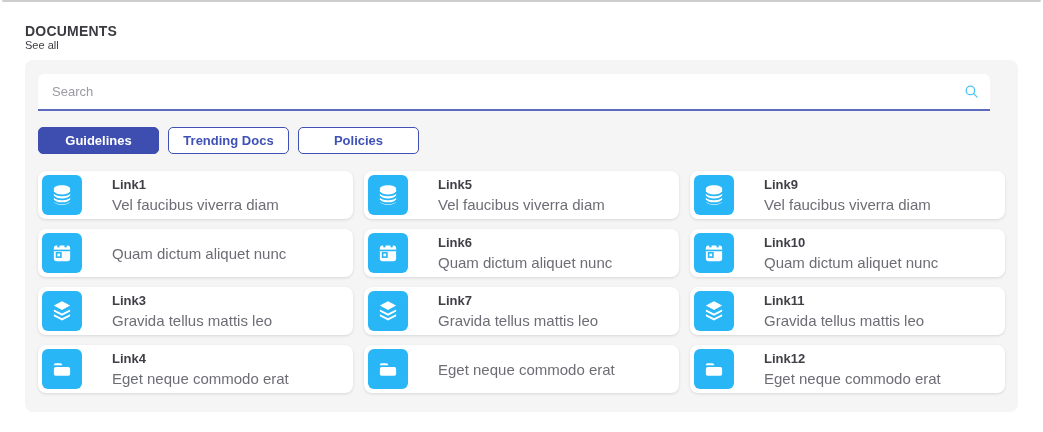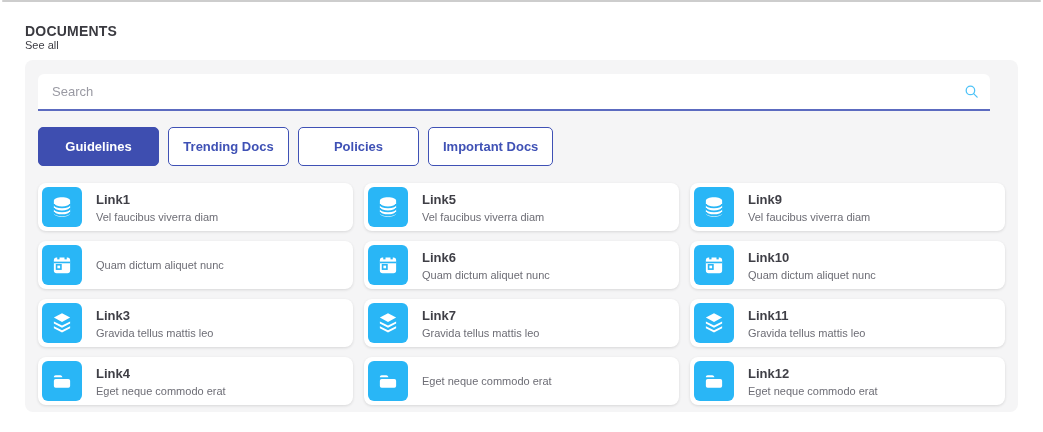--- a/index.html
+++ b/index.html
@@ -50,21 +50,21 @@
   .search-wrap input::placeholder { color: #9a9aa3; opacity: 1; }
   .search-icon {
     position: absolute; right: 10px; top: 50%;
     width: 17px; height: 17px; margin-top: -9px;
     cursor: pointer;
   }
   .filters {
     display: flex; gap: 9px; margin-top: 16px;
   }
   .filter-btn {
-    min-width: 121px; height: 39px;
+    min-width: 121px; height: 27px;
     display: inline-flex; align-items: center; justify-content: center;
     border-radius: 5px;
     font-family: "Liberation Sans", sans-serif;
     font-size: 13px; font-weight: bold;
     background: #fff; color: #3f51b5;
     border: 1px solid #3f51b5;
     cursor: pointer; padding: 0 14px;
   }
   .filter-btn.active {
     background: #3e4eb0; color: #fff; border-color: #3e4eb0;
@@ -84,23 +84,23 @@
     padding: 4px;
     cursor: pointer;
   }
   .icon-box {
     width: 40px; height: 40px; flex: 0 0 40px;
     border-radius: 6px;
     background: #29b6f6;
     display: flex; align-items: center; justify-content: center;
   }
   .icon-box svg { width: 26px; height: 26px; }
-  .card-text { margin-left: 14px; display: flex; flex-direction: column; gap: 4px; }
+  .card-text { margin-left: 30px; display: flex; flex-direction: column; gap: 4px; }
   .card-title { font-size: 13px; font-weight: bold; color: #3f3f46; }
-  .card-sub { font-size: 11px; color: #6d6d75; }
+  .card-sub { font-size: 15px; color: #6d6d75; }
   .svgdefs { position: absolute; width: 0; height: 0; overflow: hidden; }
 </style>
 </head>
 <body>
 
 <svg class="svgdefs" aria-hidden="true">
   <defs>
     <symbol id="i-db" viewBox="0 0 24 24">
       <path fill="#fff" d="M4.5 6.2C4.5 4.4 7.9 3 12 3s7.5 1.4 7.5 3.2v11.6c0 1.8-3.4 3.2-7.5 3.2s-7.5-1.4-7.5-3.2z"></path>
       <path fill="none" stroke="#29b6f6" stroke-width="1.7" d="M4.5 9.3a7.5 3 0 0 0 15 0"></path>
@@ -143,21 +143,20 @@
     <input type="text" placeholder="Search" style="">
     <svg class="search-icon">
         <use href="#i-search"></use>
       </svg>
   </div>
 
   <div class="filters">
     <button class="filter-btn active">Guidelines</button>
     <button class="filter-btn">Trending Docs</button>
     <button class="filter-btn">Policies</button>
-    <button class="filter-btn">Important Docs</button>
   </div>
 
   <div class="links-grid">
 
     <div class="card">
       <span class="icon-box">
           <svg>
             <use href="#i-db"></use>
           </svg>
         </span>

